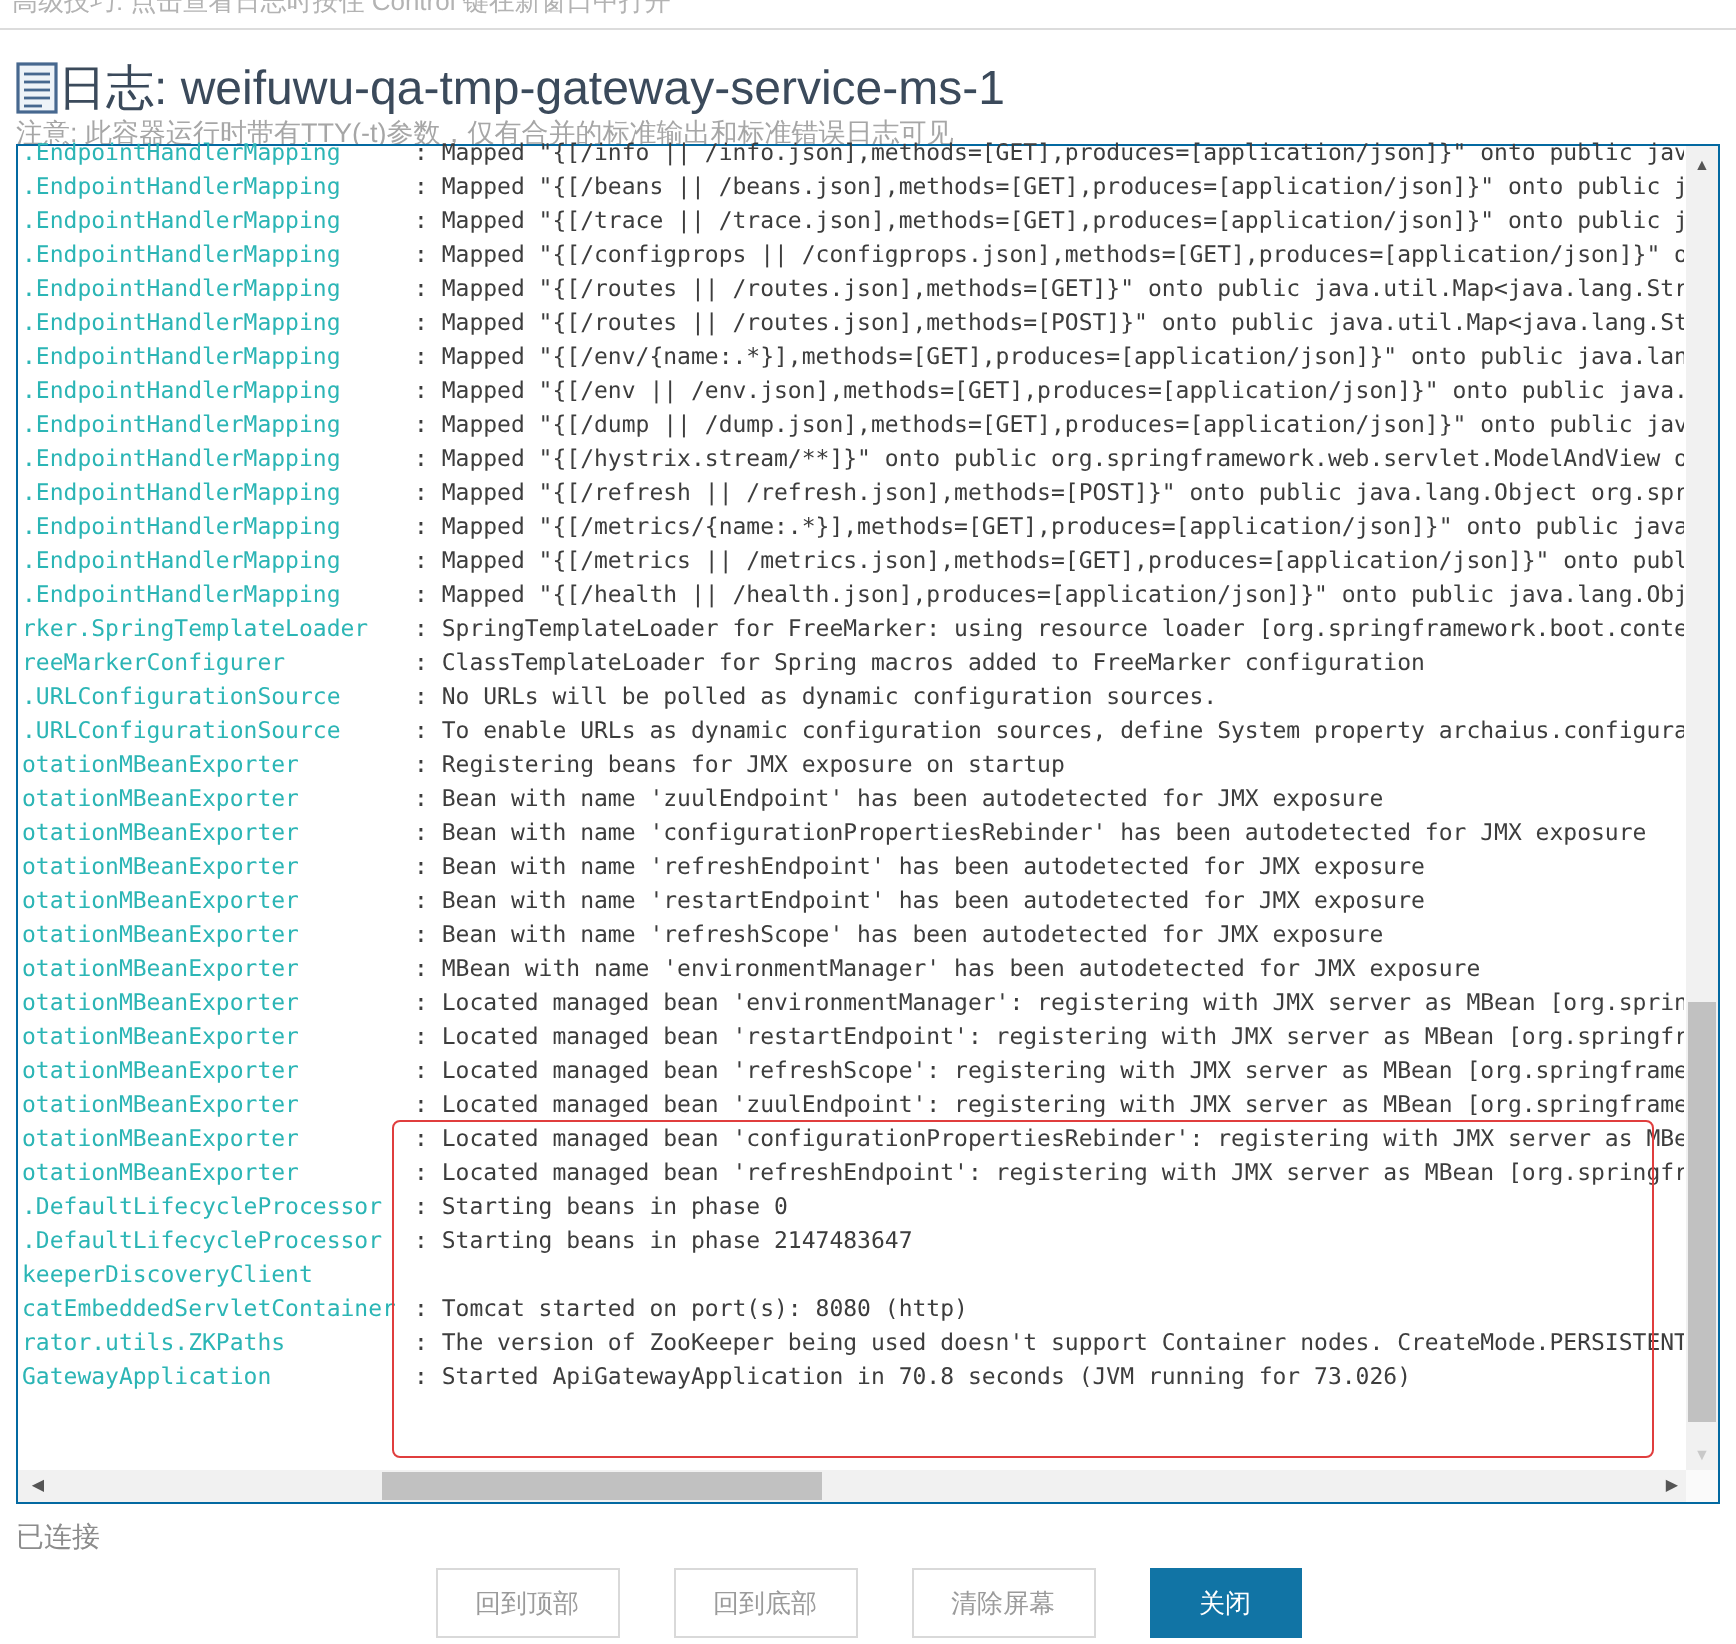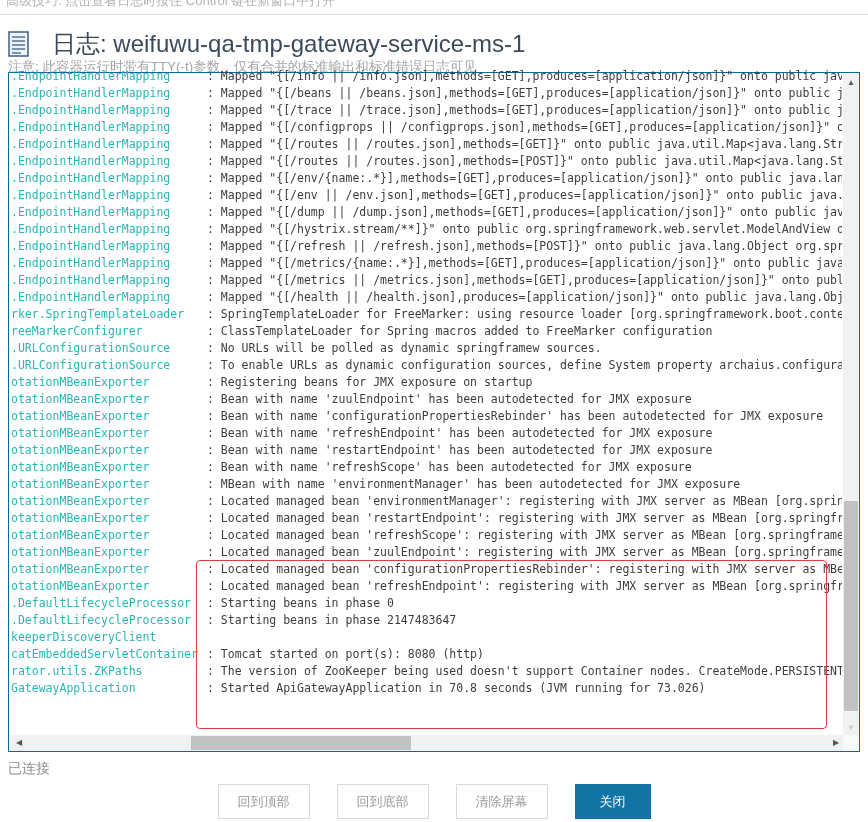--- a/index.html
+++ b/index.html
@@ -12,21 +12,21 @@
   html,body{width:868px;height:822px;background:#ffffff;overflow:hidden;
     font-family:"Liberation Sans",sans-serif;}
   .page{position:relative;width:868px;height:822px;background:#fff;}
 
   
   .top-hint{position:absolute;left:6px;top:0;width:840px;height:13px;overflow:hidden;}
   .top-hint span{position:relative;top:-8px;display:block;color:#b3b3b3;font-size:13px;white-space:nowrap;}
   .divider{position:absolute;left:0;top:14px;width:868px;border-top:1px solid #dcdcdc;}
 
   
-  .title-row{position:absolute;left:8px;top:28px;display:flex;align-items:center;gap:23px;}
+  .title-row{position:absolute;left:8px;top:28px;display:flex;align-items:center;gap:0;}
   .doc-icon{width:21px;height:26px;flex:none;}
   h1.title{font-size:24px;font-weight:400;color:var(--title_color);white-space:nowrap;letter-spacing:0;}
   .note{position:absolute;left:8px;top:58px;font-size:13.5px;color:#a6a6a6;white-space:nowrap;}
 
   
   .log-panel{position:absolute;left:8px;top:72px;width:852px;height:680px;background:#fff;
     border:1px solid #0369a1;}
   .log-content{position:absolute;left:2px;top:0;right:17px;bottom:17px;overflow:hidden;
     font-family:"DejaVu Sans Mono",monospace;font-size:11.5px;line-height:17px;
     padding-top:0;margin-top:-5px;}
@@ -146,21 +146,21 @@
 
     <div class="log-line">
       <span class="logger">rker.SpringTemplateLoader</span><span class="msg">: SpringTemplateLoader for FreeMarker: using resource loader [org.springframework.boot.context.embe</span>
     </div>
 
     <div class="log-line">
       <span class="logger">reeMarkerConfigurer</span><span class="msg">: ClassTemplateLoader for Spring macros added to FreeMarker configuration</span>
     </div>
 
     <div class="log-line">
-      <span class="logger">.URLConfigurationSource</span><span class="msg">: No URLs will be polled as dynamic springframew sources.</span>
+      <span class="logger">.URLConfigurationSource</span><span class="msg">: No URLs will be polled as dynamic configuration sources.</span>
     </div>
 
     <div class="log-line">
       <span class="logger">.URLConfigurationSource</span><span class="msg">: To enable URLs as dynamic configuration sources, define System property archaius.configurationSou</span>
     </div>
 
     <div class="log-line">
       <span class="logger">otationMBeanExporter</span><span class="msg">: Registering beans for JMX exposure on startup</span>
     </div>
 

